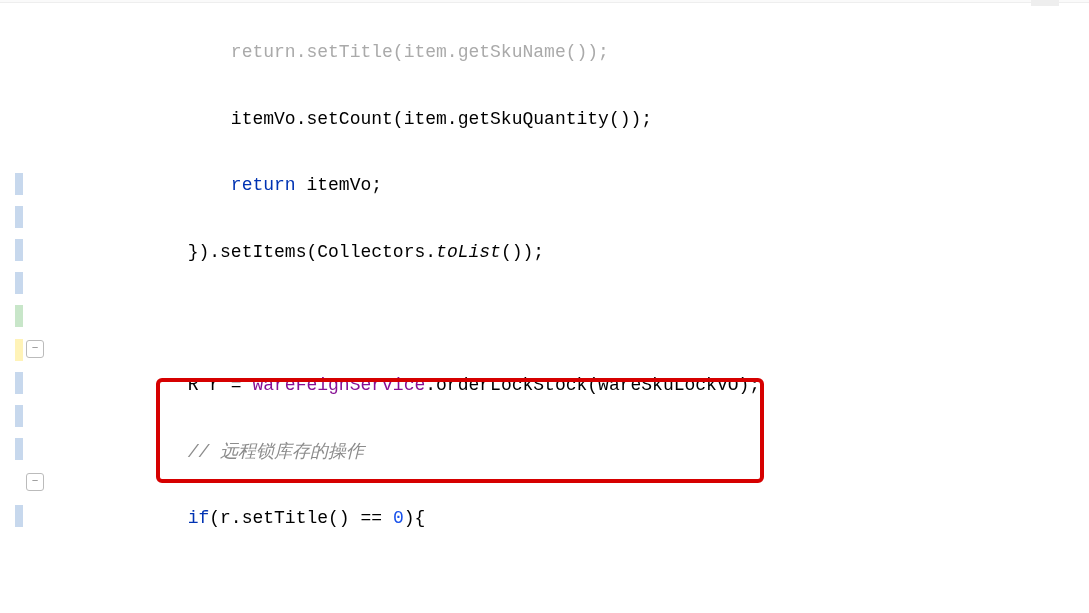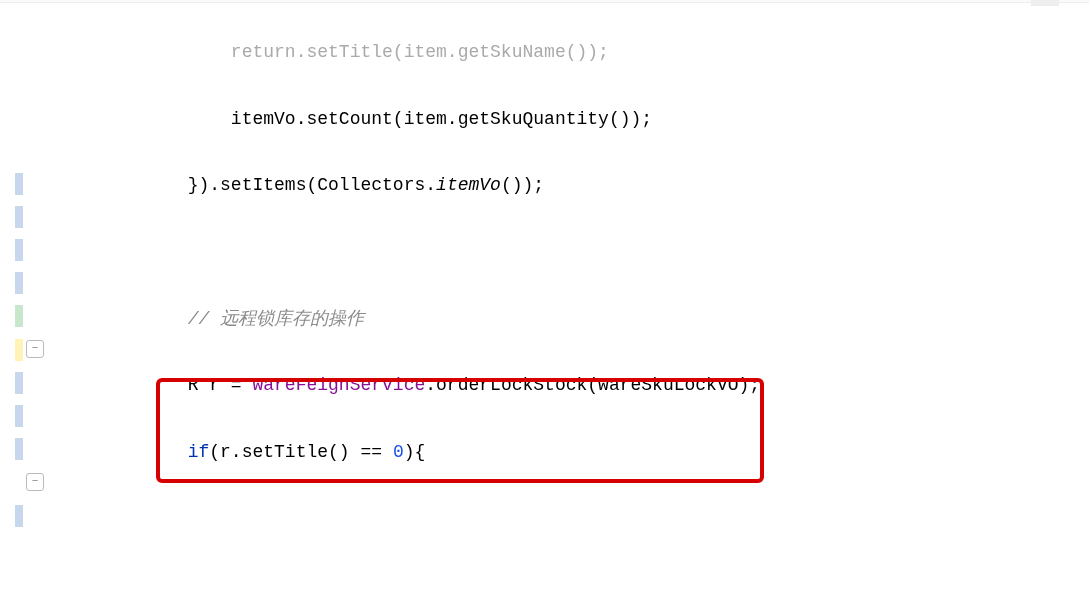--- a/index.html
+++ b/index.html
@@ -113,24 +113,25 @@
         <div class="mark blue" style="top: 402px;"></div>
         <div class="mark blue" style="top: 435px;"></div>
         <div class="mark blue" style="top: 502px;"></div>
       </div>
     <div class="fold-icon" style="top:337px">−</div>
     <div class="fold-icon" style="top:470px">−</div>
   </div>
   <div class="code-area">
 <div class="code-line"><span>                </span><span style="color:#aaa">return.setTitle(item.getSkuName());</span></div>
 <div class="code-line"><span>                </span><span>itemVo.setCount(item.getSkuQuantity());</span></div>
-<div class="code-line"><span>            </span><span>}).setItems(Collectors.</span><span class="method-static">itemVo</span><span>());</span></div>
+<div class="code-line"><span>                </span><span class="keyword">return</span><span> itemVo;</span></div>
+<div class="code-line"><span>            </span><span>}).setItems(Collectors.</span><span class="method-static">toList</span><span>());</span></div>
 <div class="code-line"><span>            </span></div>
+<div class="code-line"><span>            </span><span>R r = </span><span class="purple">wareFeignService</span><span>.orderLockStock(wareSkuLockVO);</span></div>
 <div class="code-line"><span>            </span><span class="comment">// 远程锁库存的操作</span></div>
-<div class="code-line"><span>            </span><span>R r = </span><span class="purple">wareFeignService</span><span>.orderLockStock(wareSkuLockVO);</span></div>
 <div class="code-line"><span>            </span><span class="keyword">if</span><span>(r.setTitle() == </span><span class="number">0</span><span>){</span></div>
 <div class="code-line"><span>                </span></div>
 
 
 
 
 
 
 
 

